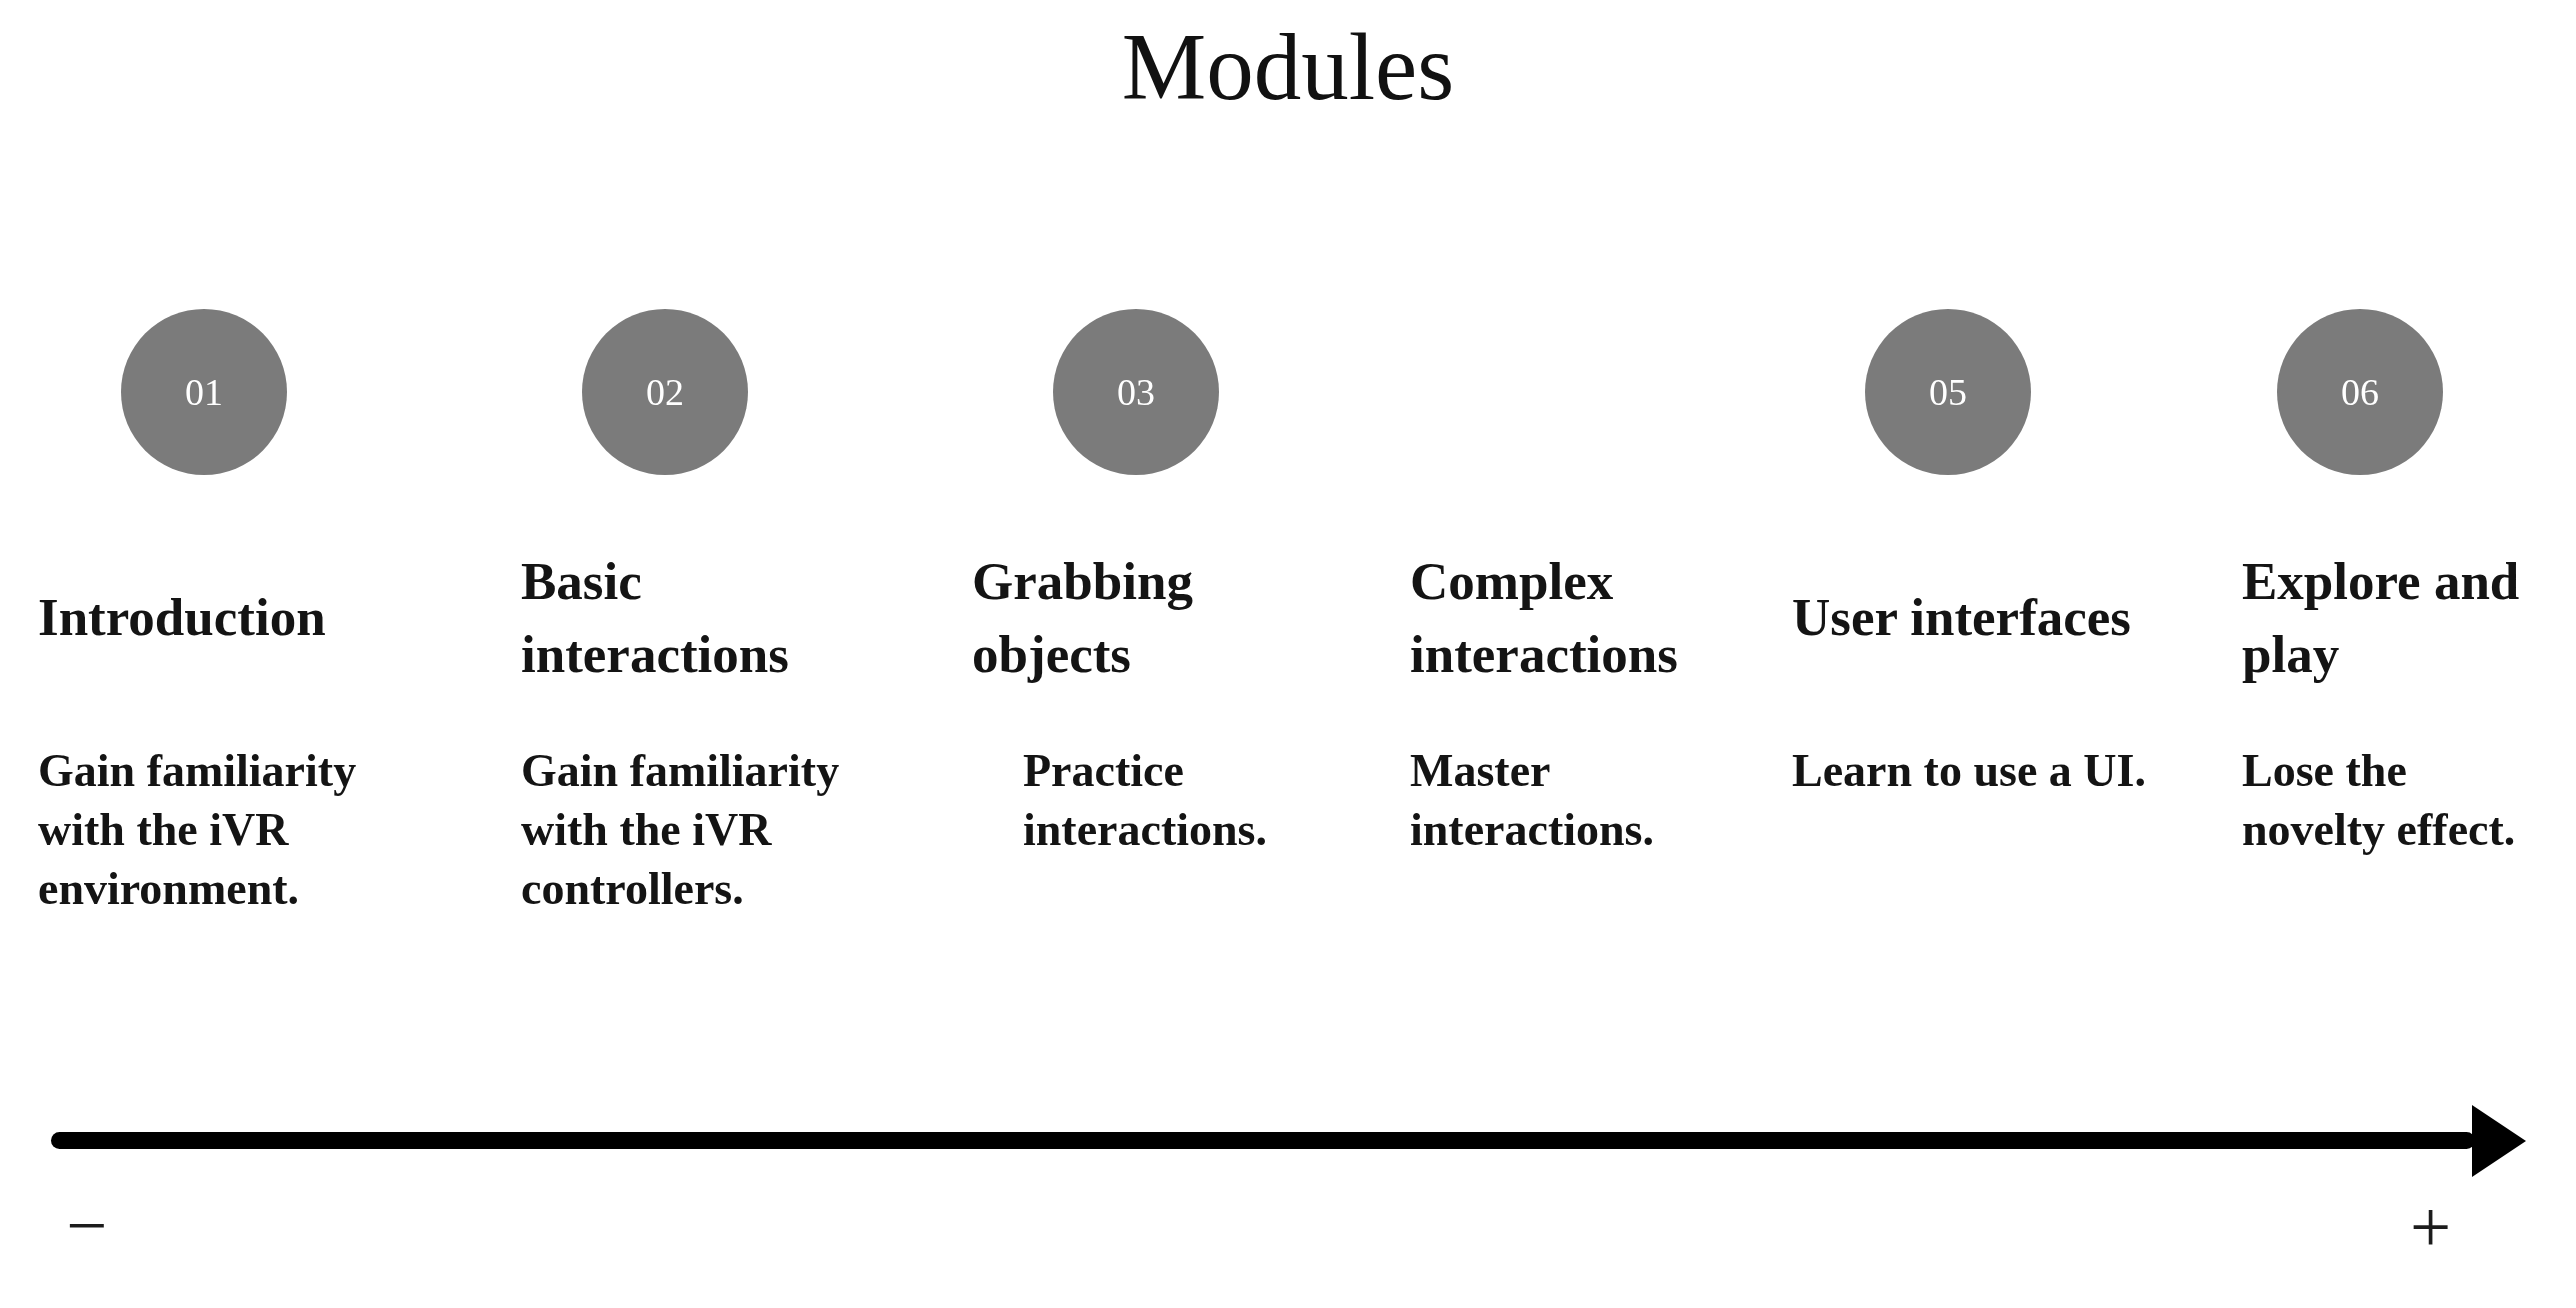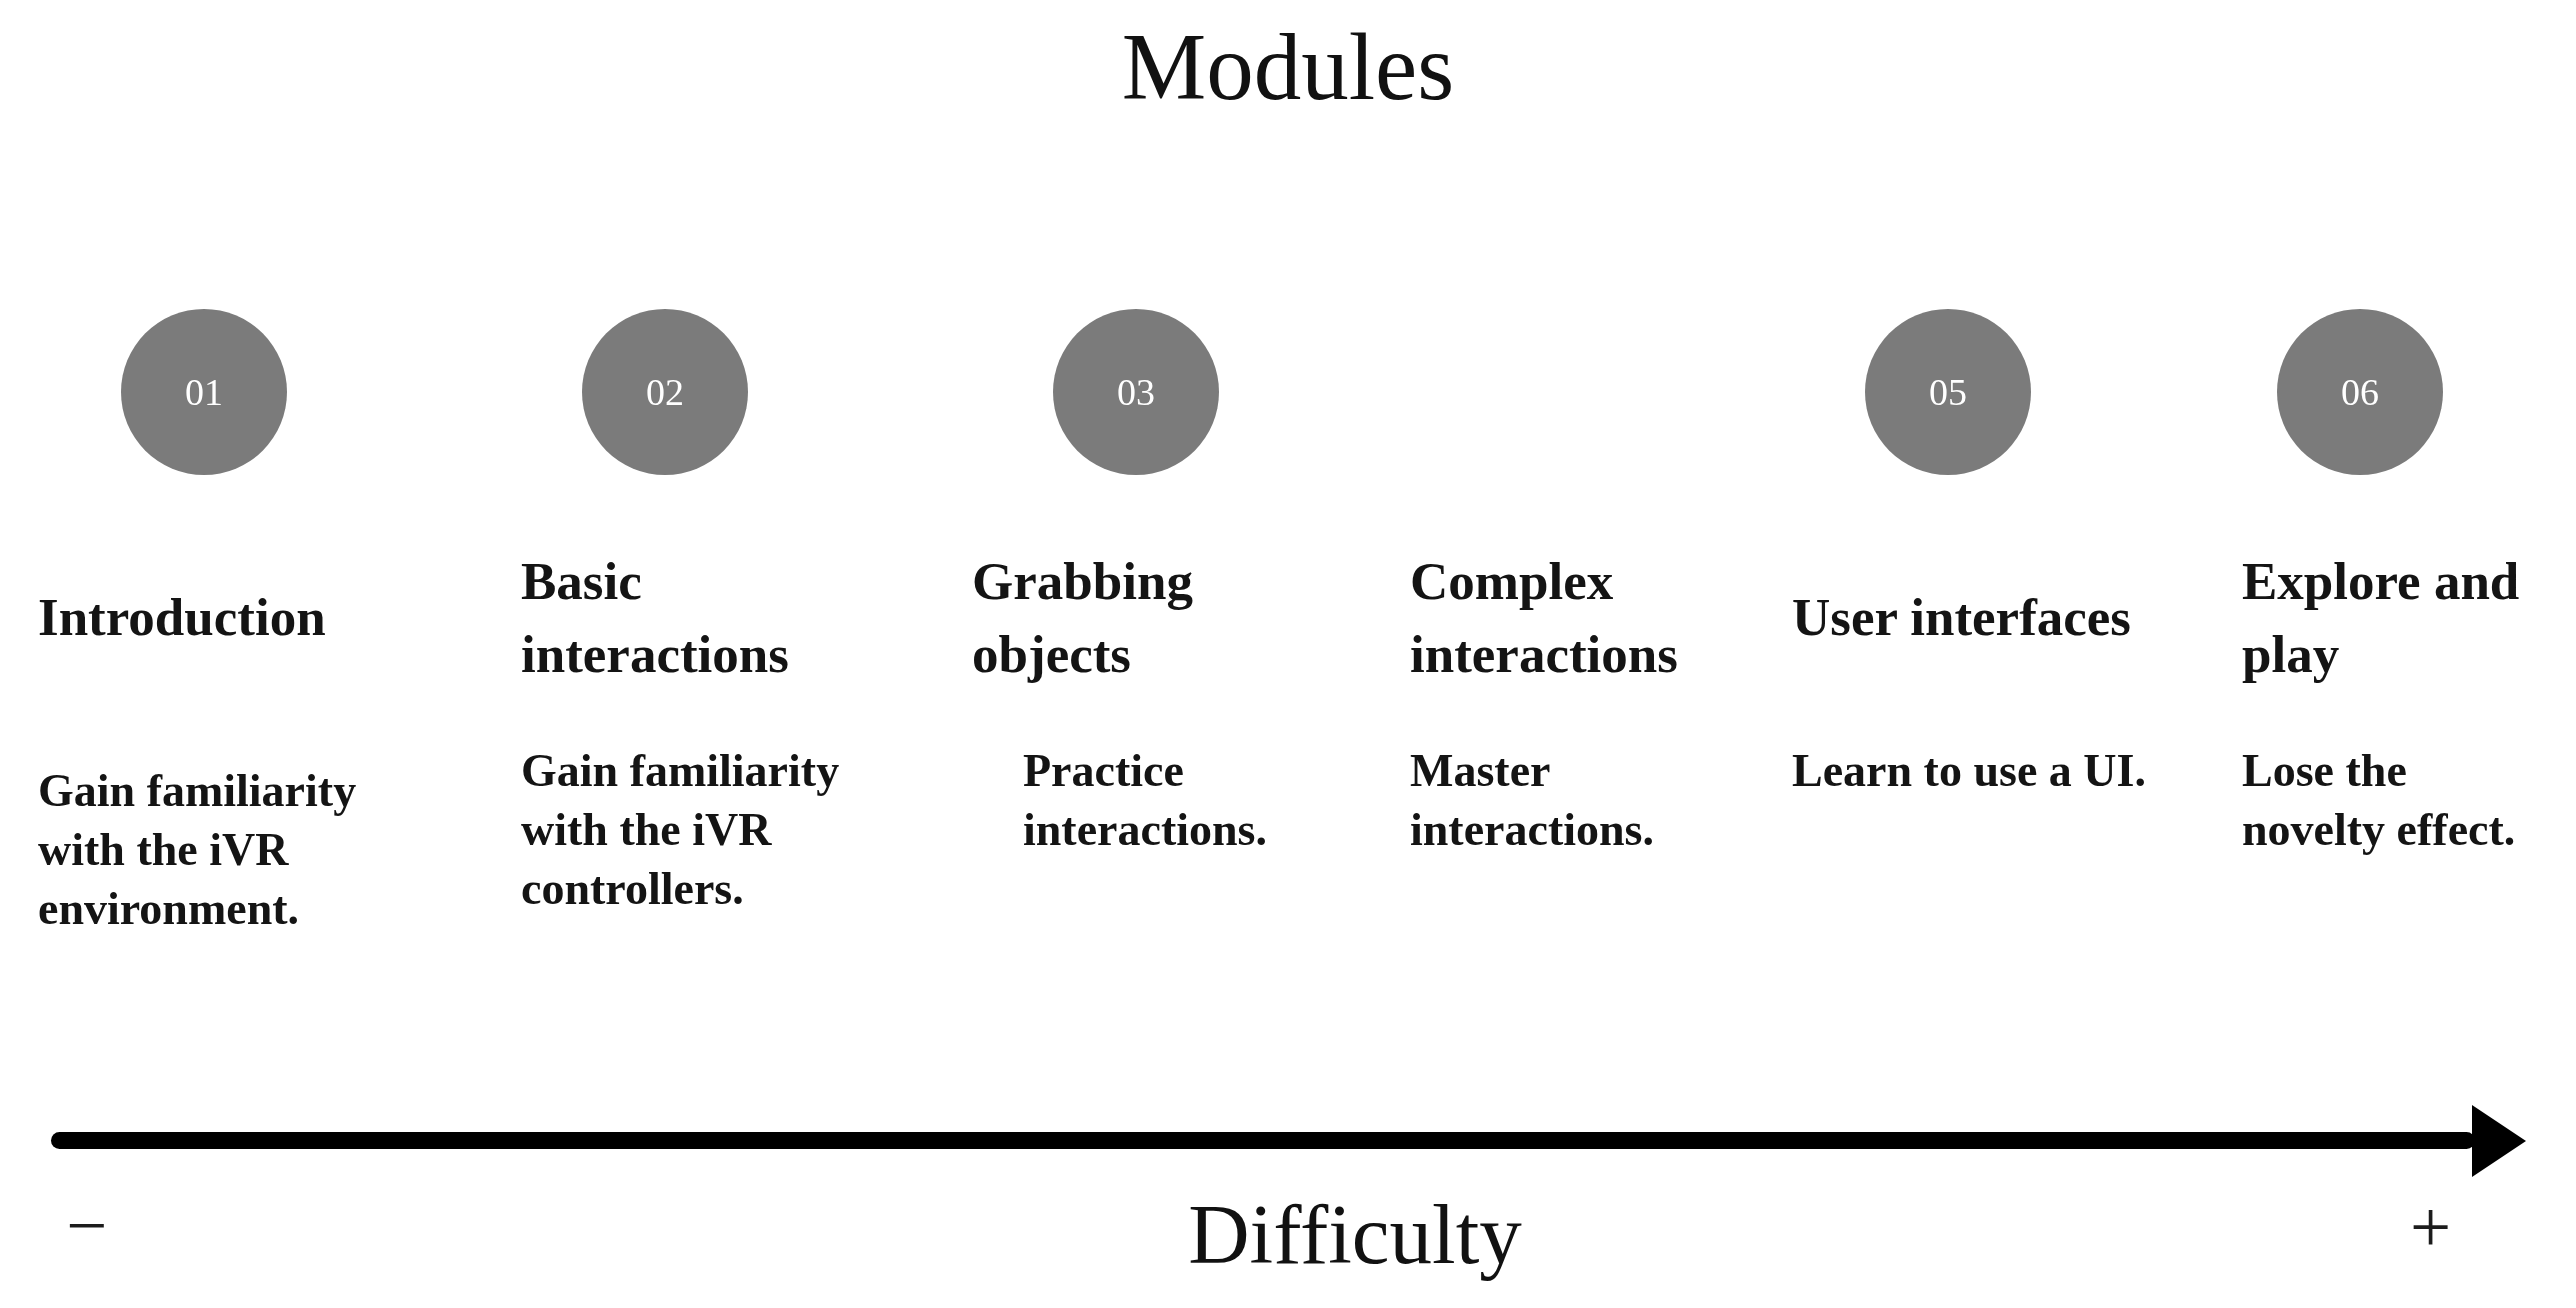--- a/index.html
+++ b/index.html
@@ -73,21 +73,21 @@
 
   
   .module-desc {
     position: absolute;
     top: 741px;
     font-size: 46px;
     font-weight: 700;
     line-height: 59px;
     color: #141414;
   }
-  .d1 { left: 38px;  width: 382px; margin-top: 20px; }
+  .d1 { left: 38px;  width: 382px; }
   .d2 { left: 521px; width: 382px; }
   .d3 { left: 1023px; width: 374px; }
   .d4 { left: 1410px; width: 365px; }
   .d5 { left: 1792px; width: 425px; white-space: nowrap; }
   .d6 { left: 2242px; width: 293px; }
 
   
   .axis-line {
     position: absolute;
     left: 51px;
@@ -183,17 +183,16 @@
     <span>06</span>
   </div>
   <div class="module-title t6">
     <span>Explore and play</span>
   </div>
   <div class="module-desc d6">Lose the novelty effect.</div>
 
   <div class="axis-line"></div>
   <div class="axis-head"></div>
   <div class="axis-min">−</div>
-  <div class="axis-label">Difficulty</div>
   <div class="axis-max">+</div>
 
 </div>
 
 
 </body></html>

